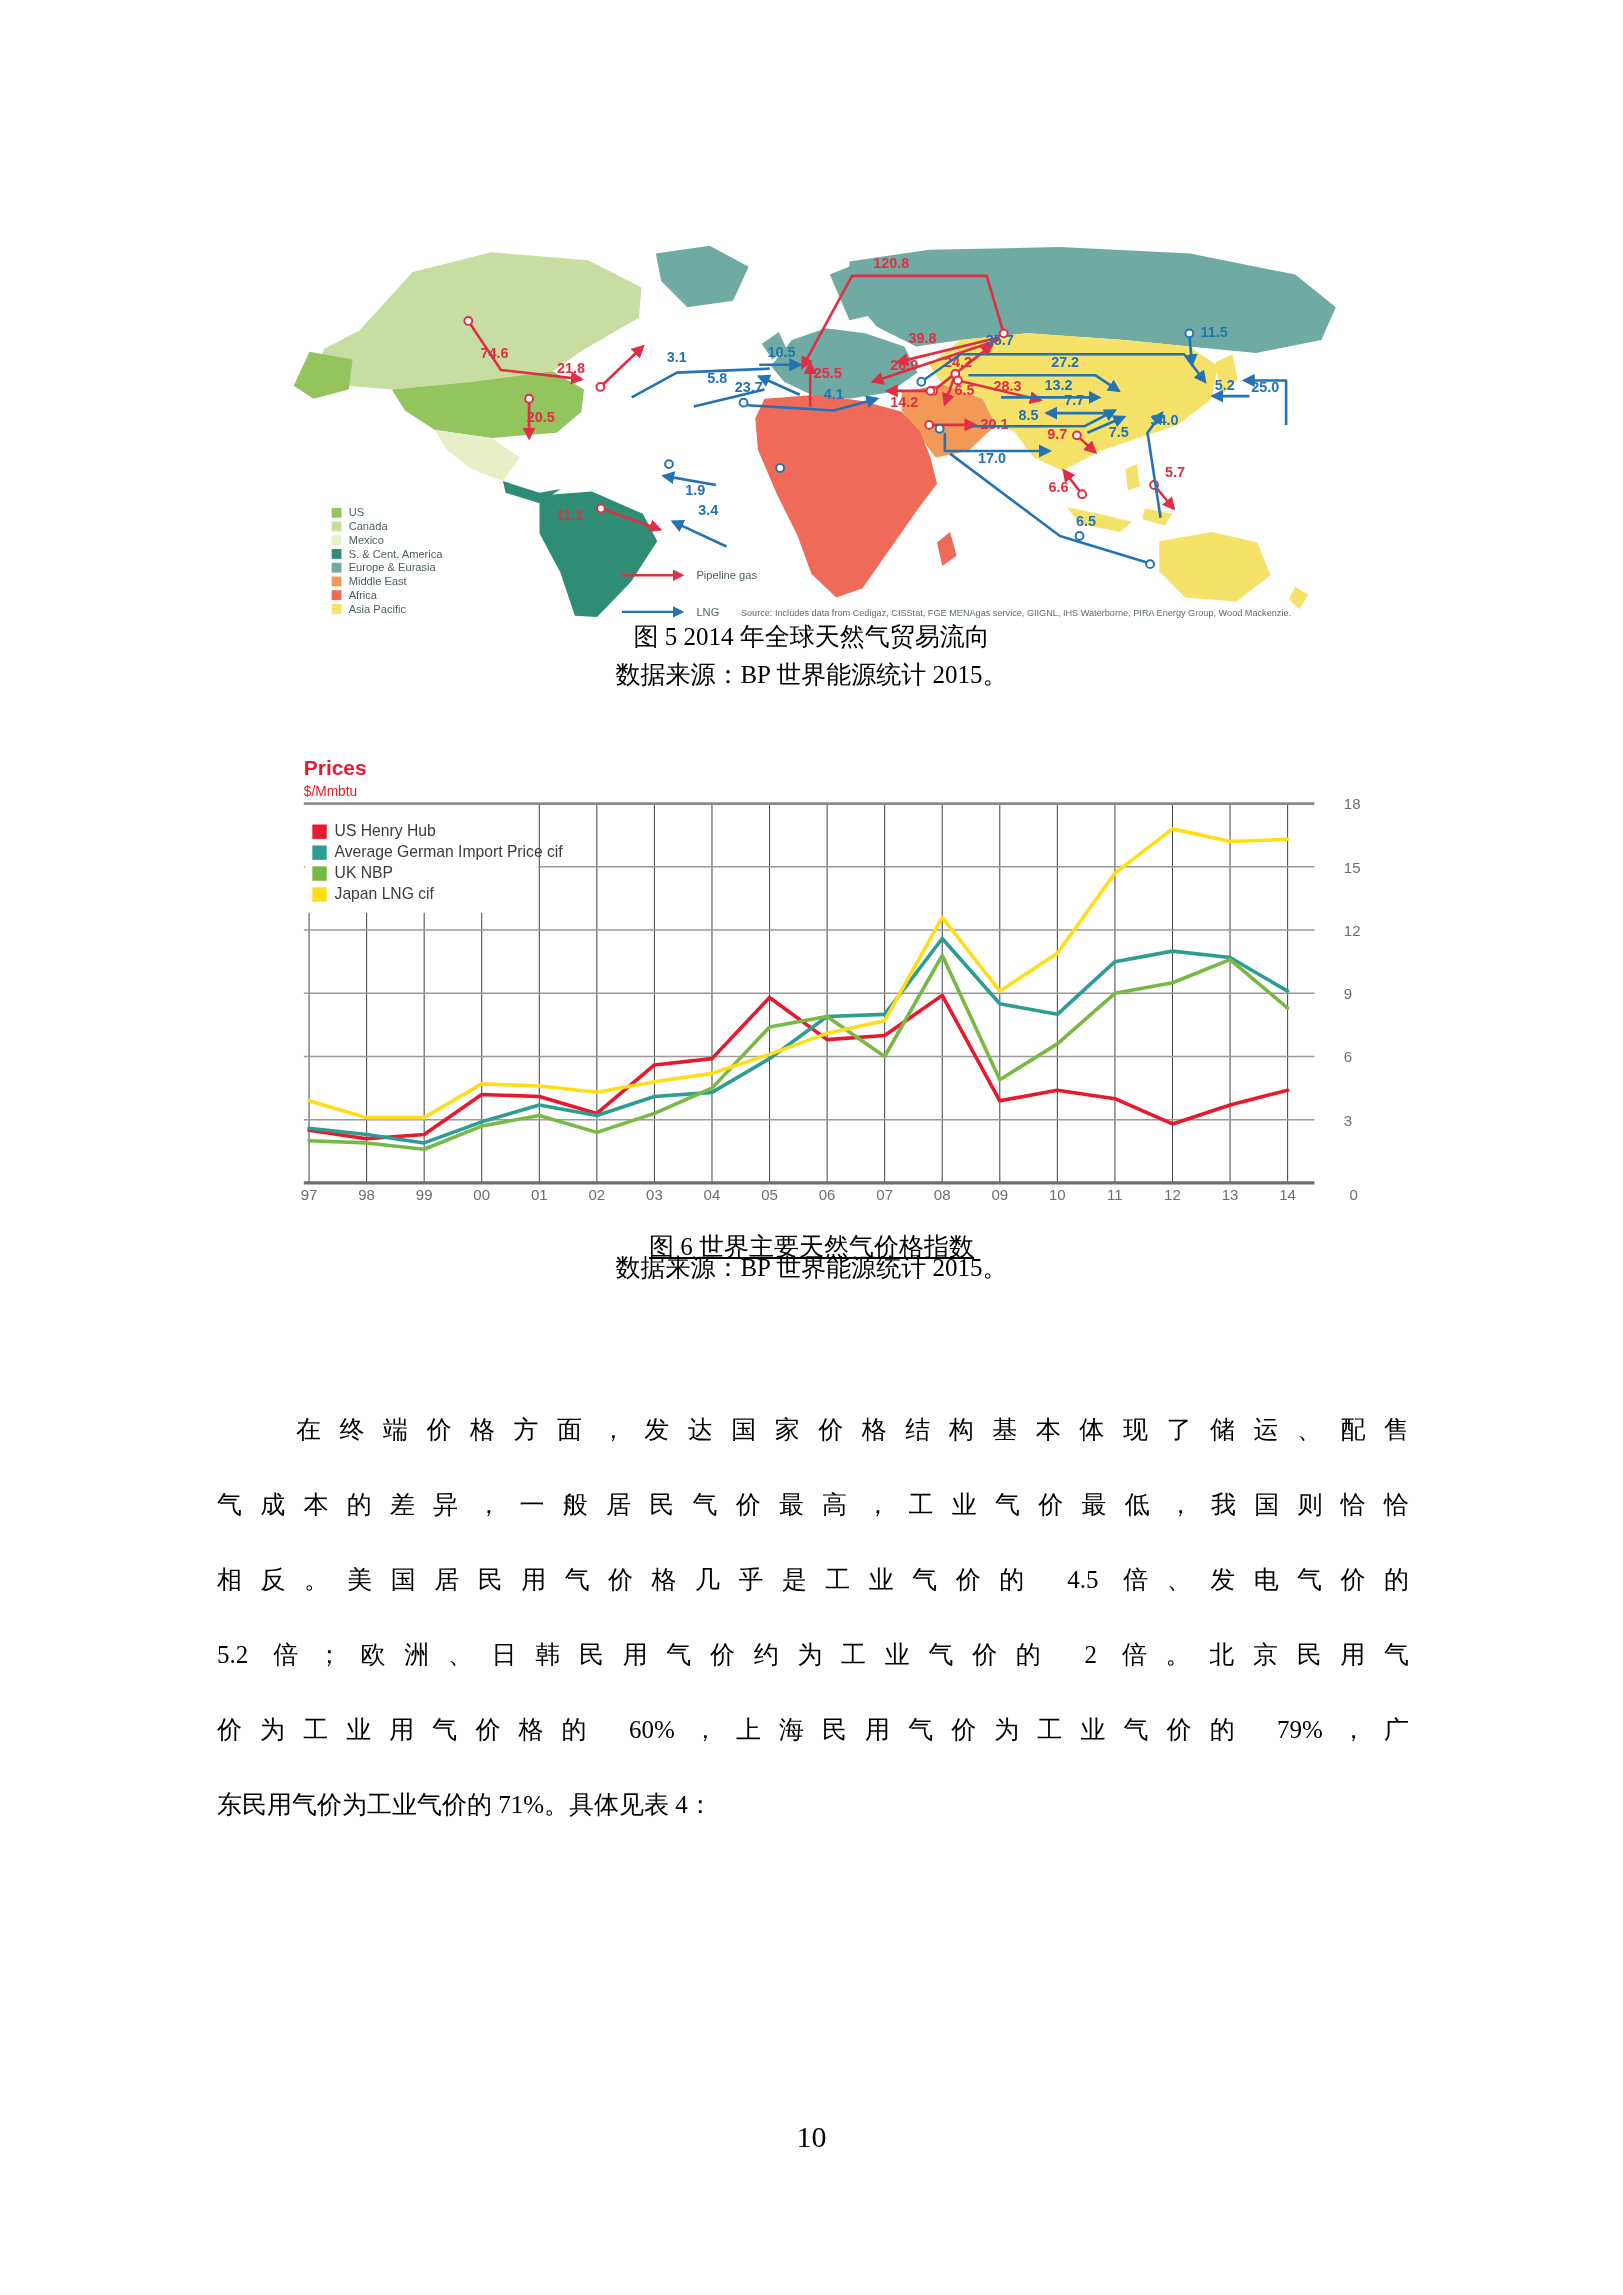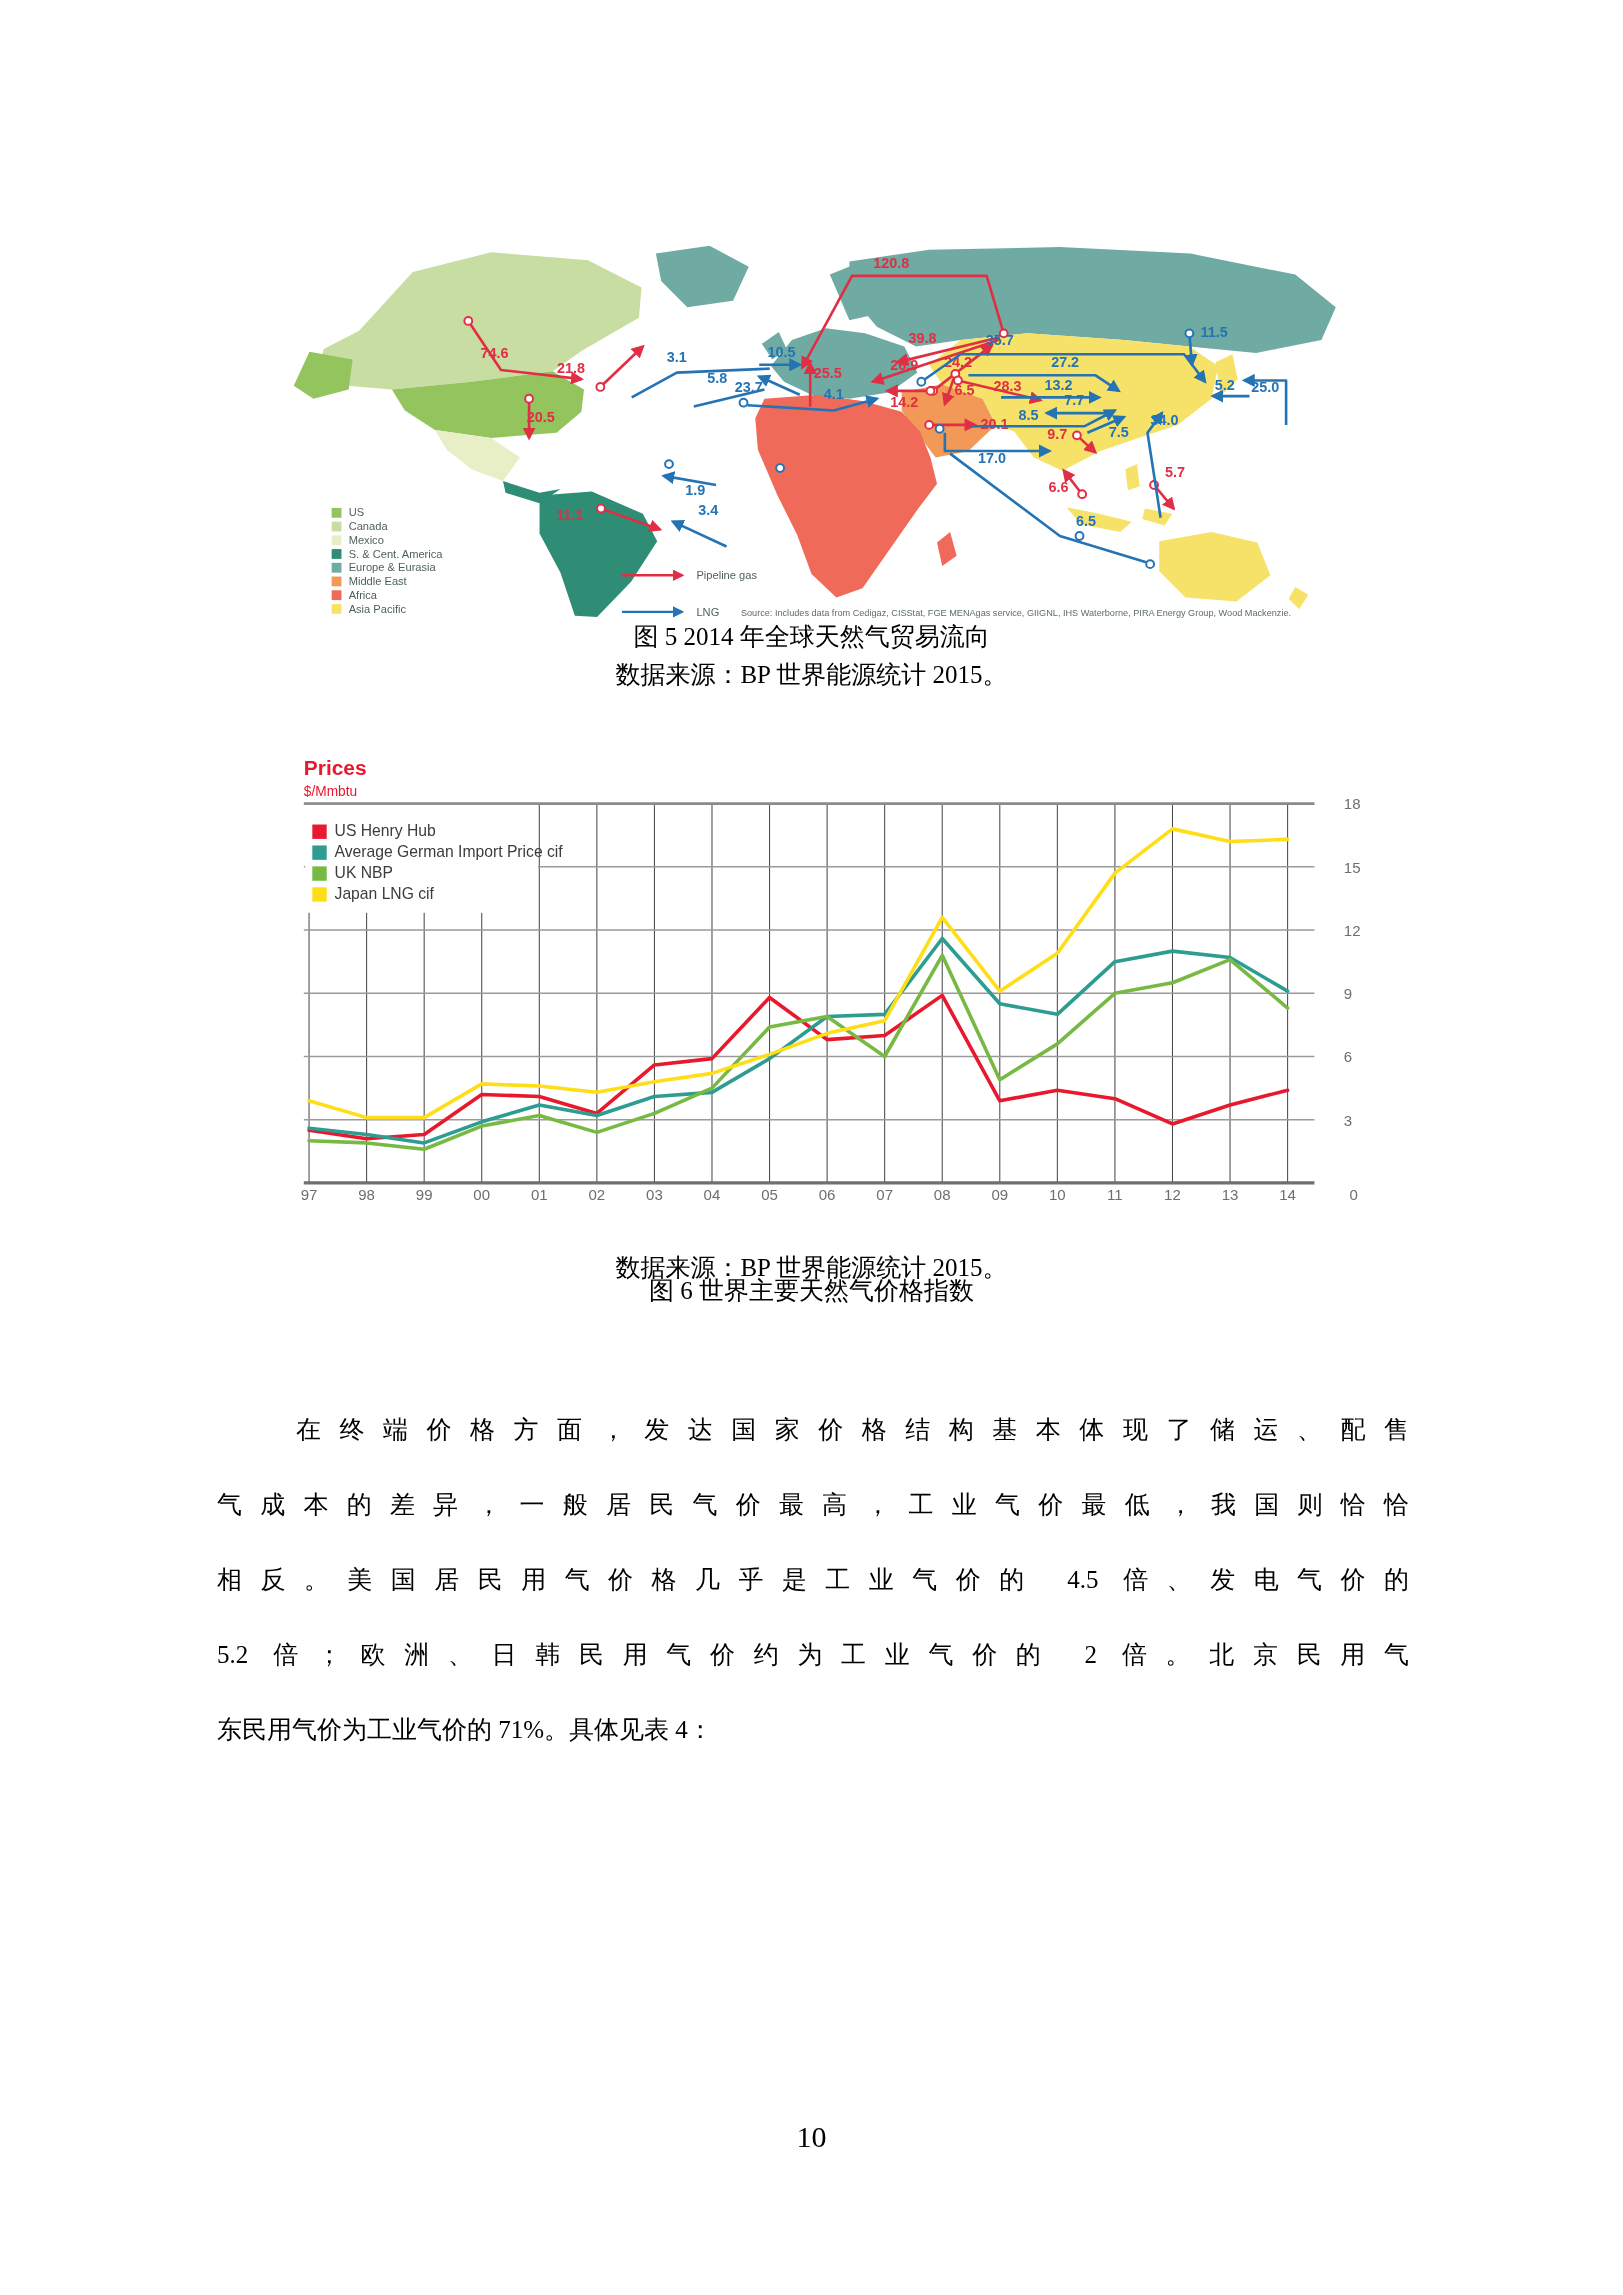--- a/index.html
+++ b/index.html
@@ -253,27 +253,28 @@
           <text x="1605" y="580.3333333333334" class="axis-label">3</text>
           <text x="1605" y="483.6666666666667" class="axis-label">6</text>
           <text x="1605" y="387" class="axis-label">9</text>
           <text x="1605" y="290.33333333333337" class="axis-label">12</text>
           <text x="1605" y="193.66666666666669" class="axis-label">15</text>
           <text x="1605" y="97" class="axis-label">18</text>
         </g>
       </svg>
   </div>
 
-  <div class="abs caption" style="top:1272px;">图 6 世界主要天然气价格指数</div>
+  <div class="abs caption" style="top:1228px;text-decoration:underline;">图 6 世界主要天然气价格指数</div>
   <div class="abs caption" style="top:1249px;">数据来源：BP 世界能源统计 2015。</div>
 
   <div class="para" id="paragraph">
       <div class="pline first">在终端价格方面，发达国家价格结构基本体现了储运、配售</div>
       <div class="pline">气成本的差异，一般居民气价最高，工业气价最低，我国则恰恰</div>
       <div class="pline">相反。美国居民用气价格几乎是工业气价的 4.5 倍、发电气价的</div>
       <div class="pline">5.2 倍；欧洲、日韩民用气价约为工业气价的 2 倍。北京民用气</div>
+      <div class="pline">价为工业用气价格的 60%，上海民用气价为工业气价的 79%，广</div>
       <div class="pline last">东民用气价为工业气价的 71%。具体见表 4：</div>
     </div>
 
   <div class="pagenum">10</div>
 
 </div>
 
 
 </body></html>

